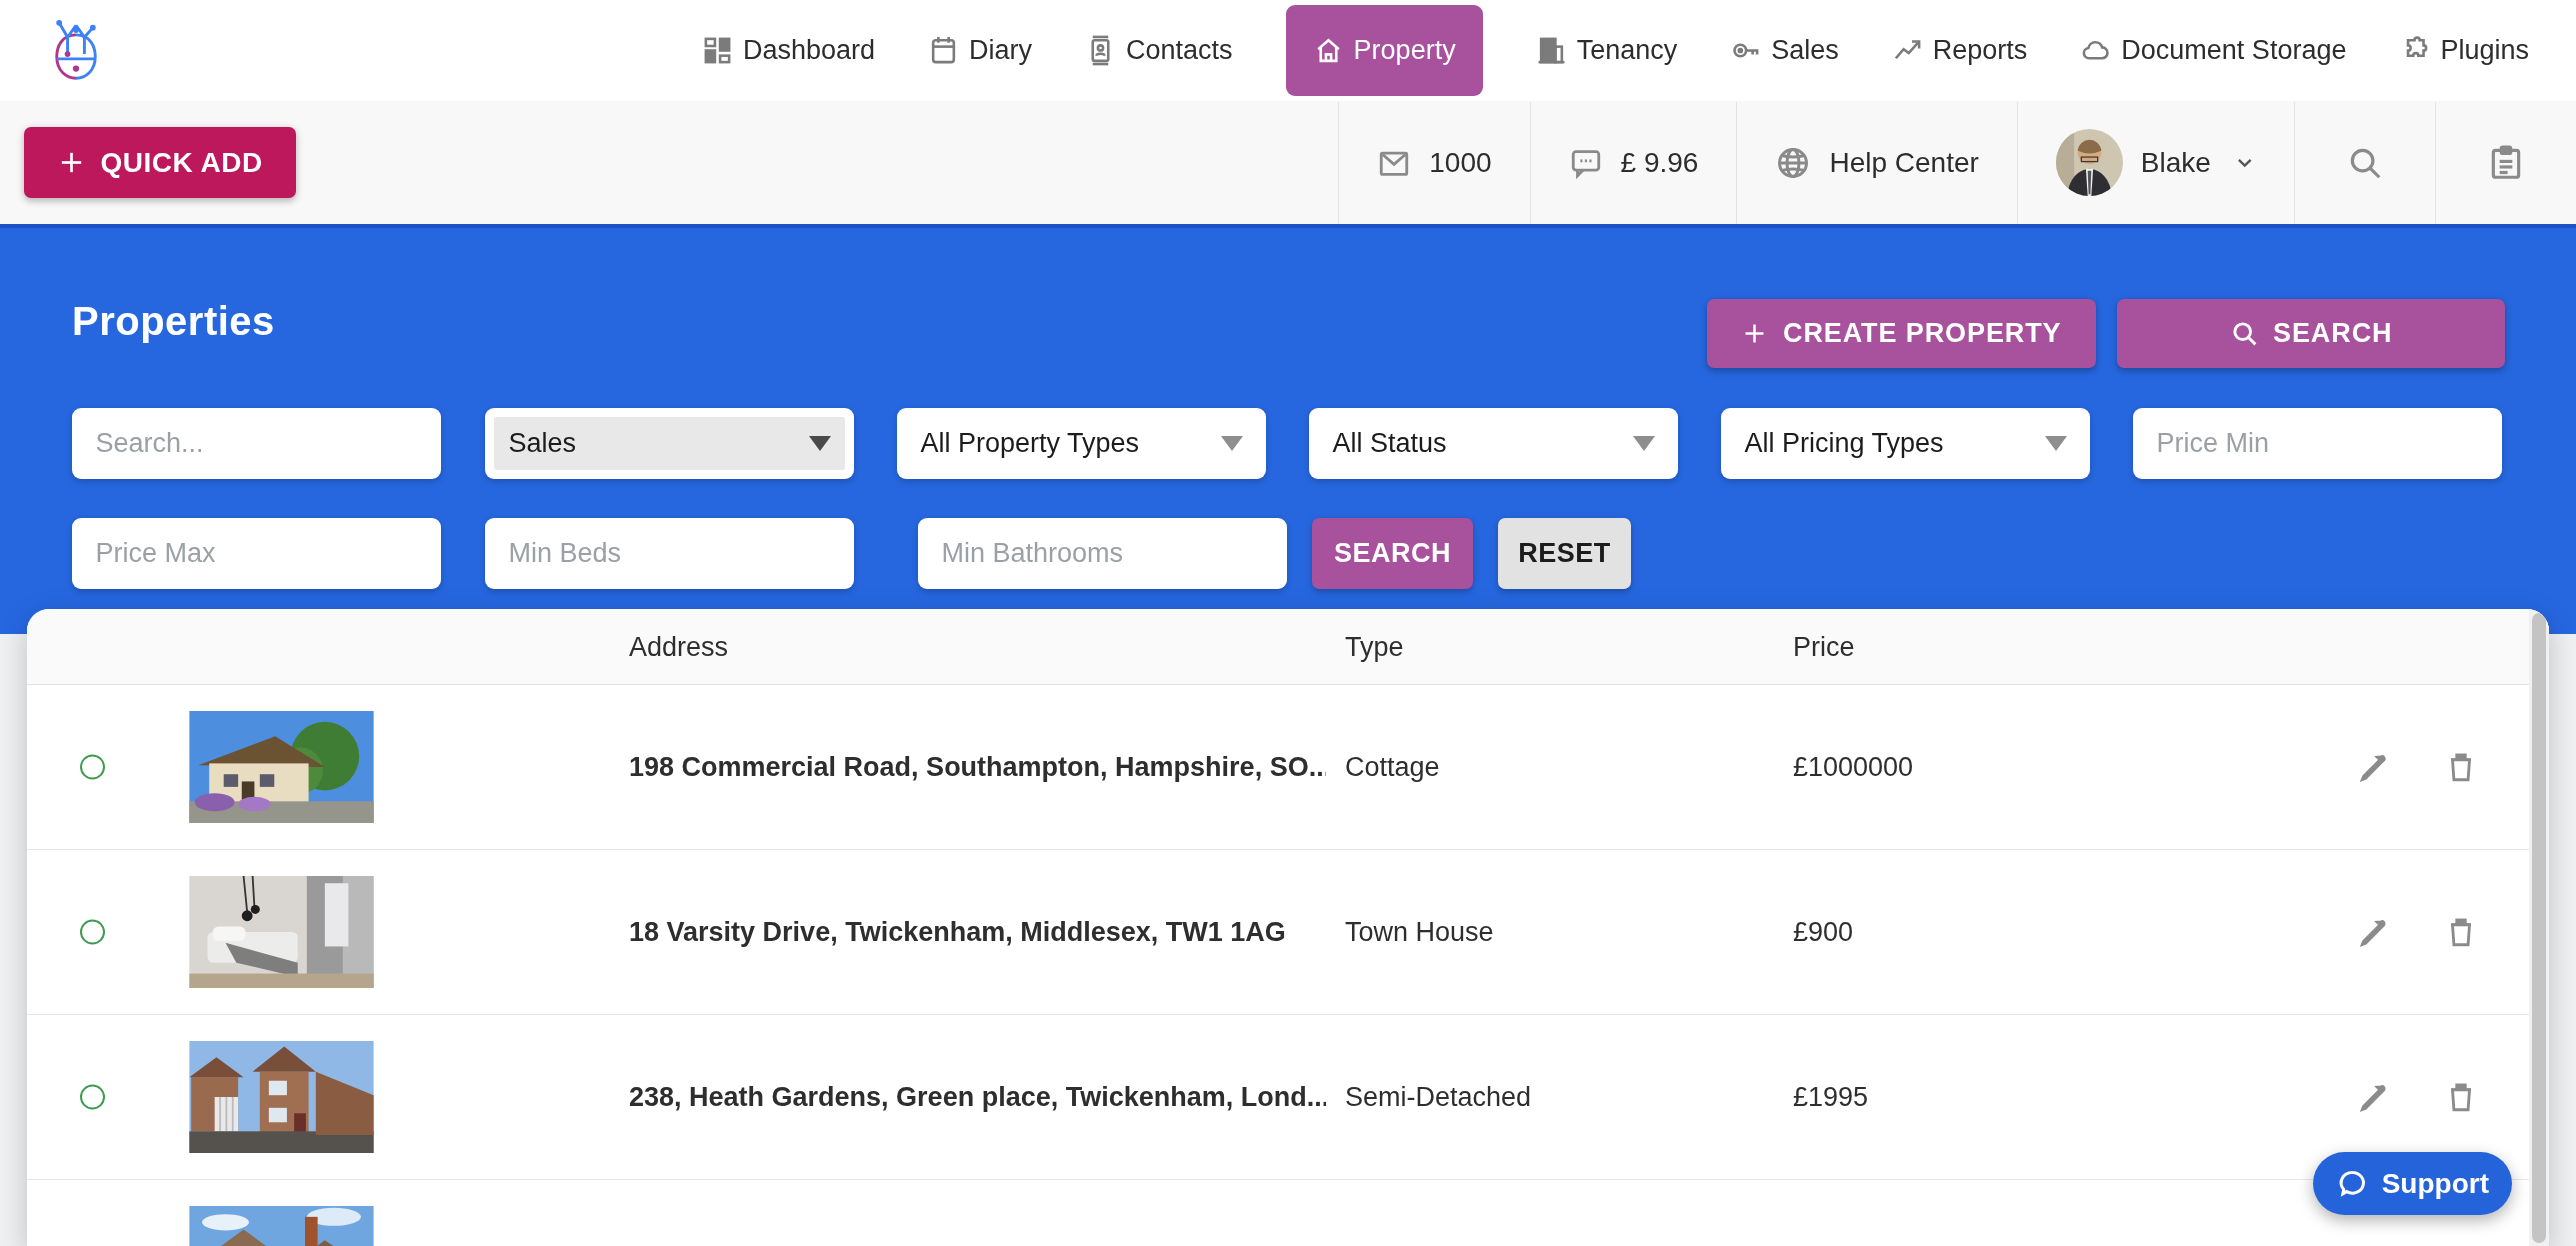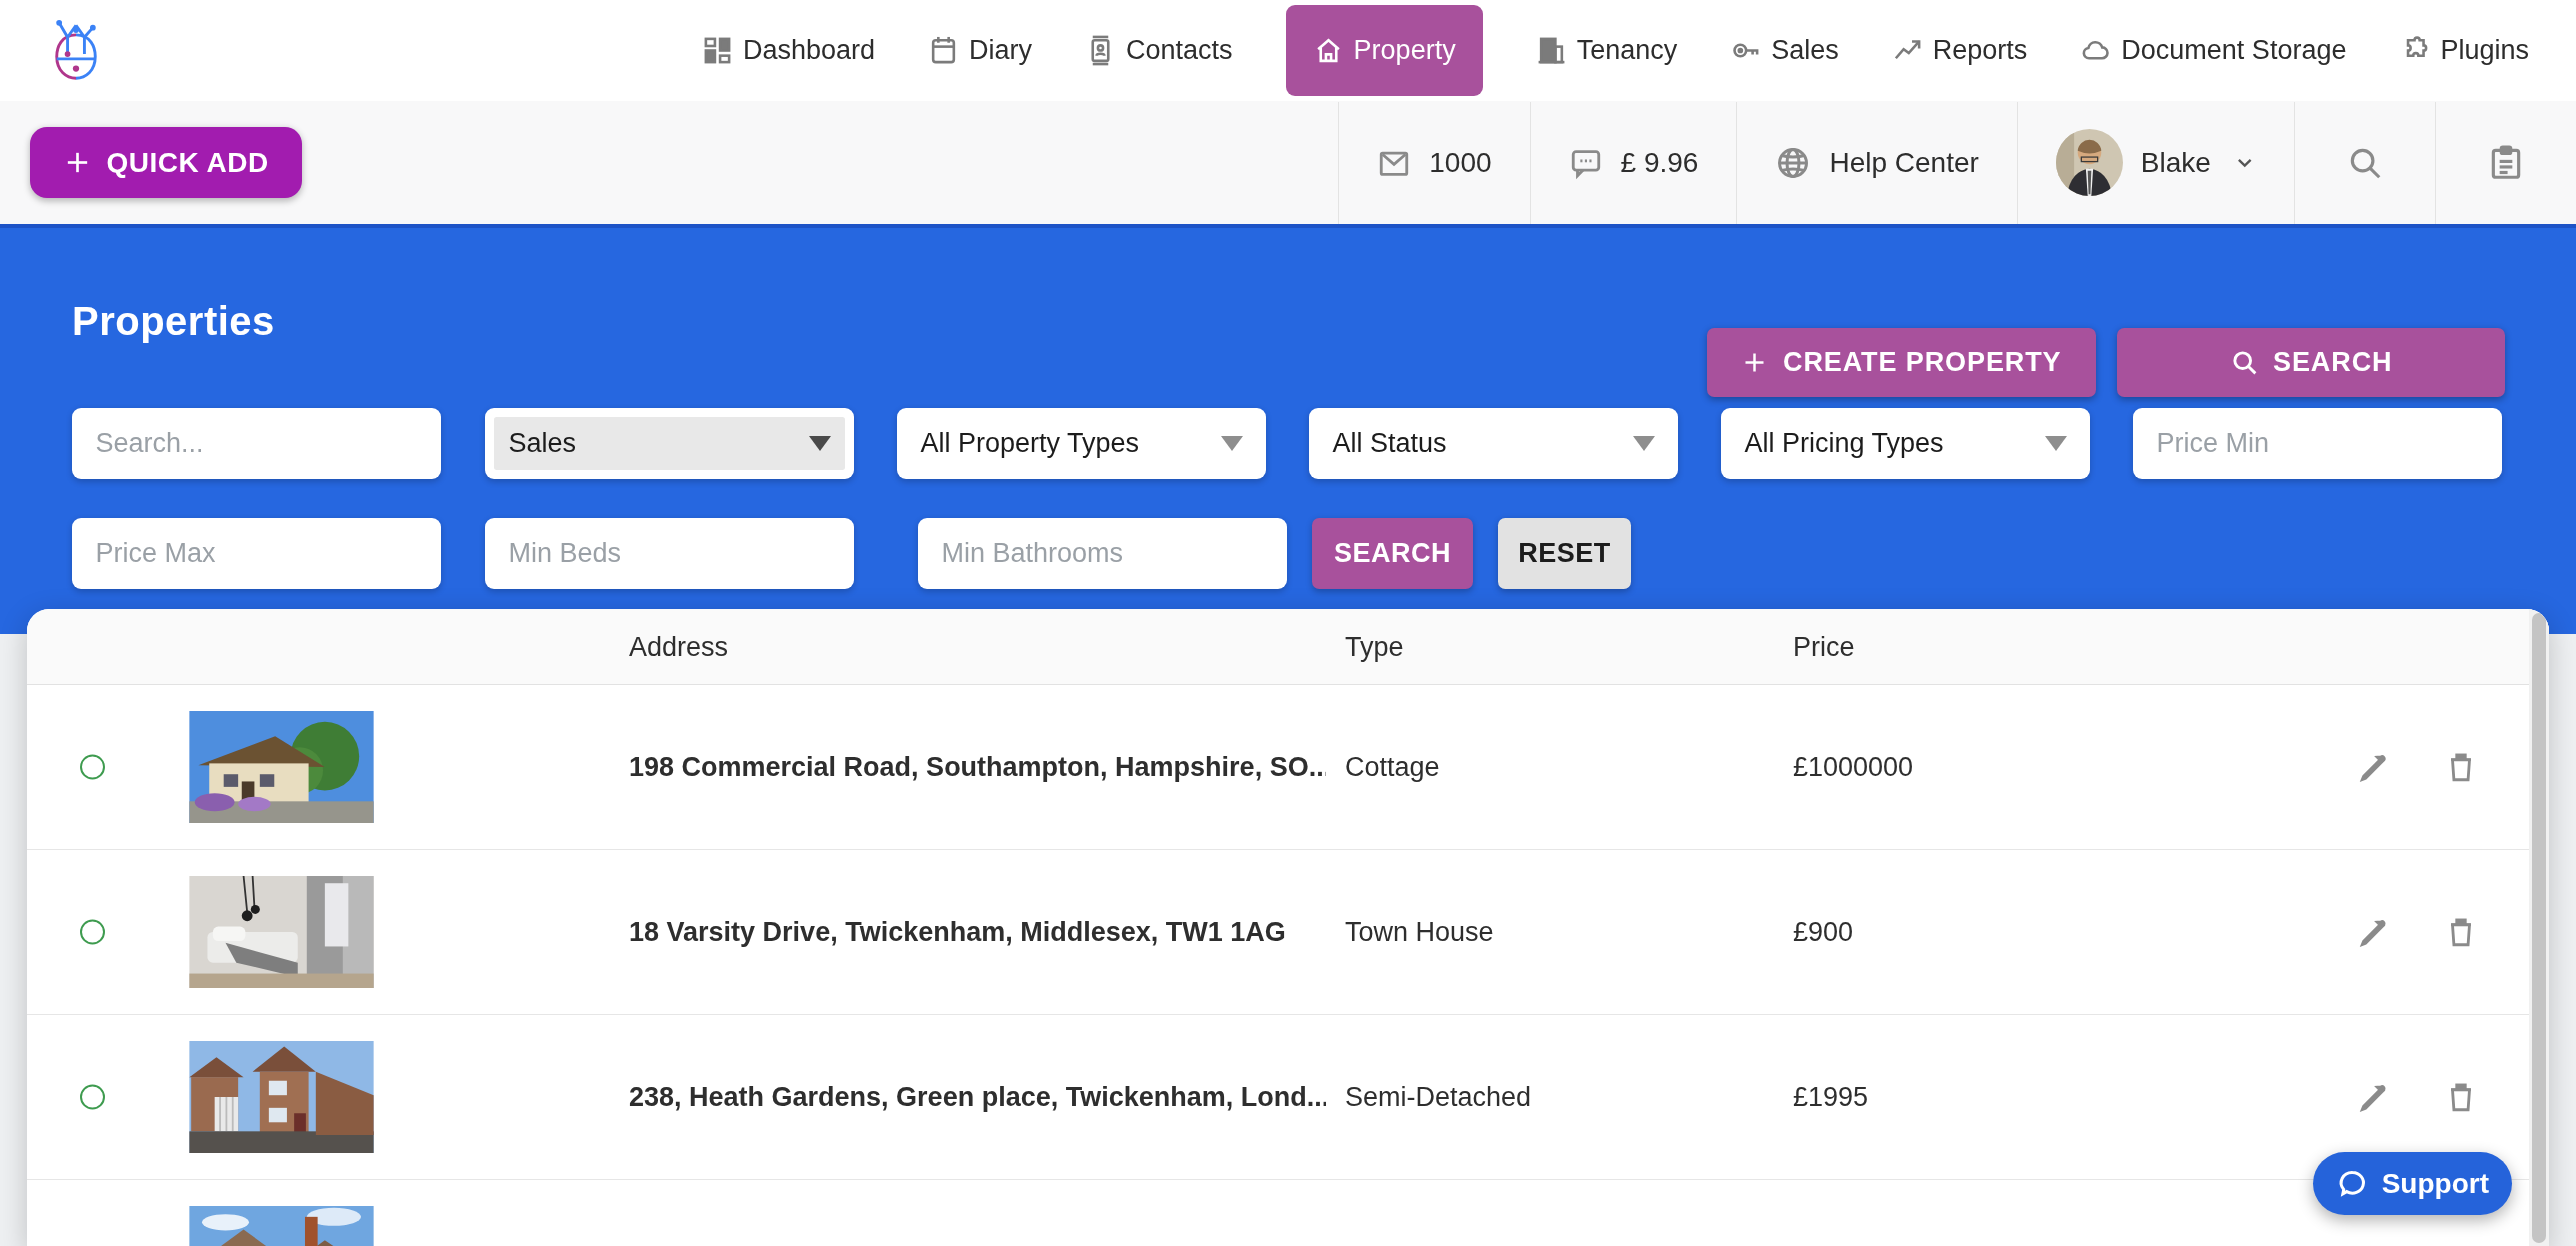--- a/index.html
+++ b/index.html
@@ -23,22 +23,22 @@
   .nav-item.active { background:#A8519C; color:#ffffff; padding:30px 27px; border-radius:9px; }
   .nav-item.active .nicon { color:#ffffff; }
 
   
   .toolbar {
     position:absolute; top:101px; left:0; width:2576px; height:127px;
     background:#f8f8f9; border-bottom:4.5px solid #1d53c6;
     display:flex; align-items:center;
   }
   .quick-add {
-    margin-left:30px; height:71px; padding:0 33px; border-radius:17px;
-    background:#a21caf; color:#fff; font-size:28px; font-weight:bold; letter-spacing:0.5px;
+    margin-left:24px; height:71px; padding:0 33px; border-radius:7px;
+    background:#be185d; color:#fff; font-size:28px; font-weight:bold; letter-spacing:0.5px;
     display:flex; align-items:center; gap:14.5px; box-shadow:0 2.7px 7.2px rgba(0,0,0,.28); cursor:pointer;
   }
   .toolbar-right { margin-left:auto; display:flex; align-items:stretch; height:122px; }
   .tb-item {
     display:flex; align-items:center; gap:18px; padding:0 38px;
     border-left:0.9px solid #e3e3e3; font-size:28px; color:#2d2d2d; cursor:pointer; white-space:nowrap;
   }
   .tb-item .ticon { color:#8a8a8a; }
   .tb-icon-only { padding:0 51px; }
   .avatar { width:67px; height:67px; border-radius:50%; overflow:hidden; flex:0 0 auto; }
@@ -47,21 +47,21 @@
   
   .hero { position:absolute; top:228px; left:0; width:2576px; height:406px; background:#2667E0; }
   .page-title {
     position:absolute; left:72px; top:299px; color:#ffffff;
     font-size:40px; font-weight:bold; letter-spacing:0.5px;
   }
   .hero-btn {
     position:absolute; top:299px; height:69px; border-radius:7.2px; background:#A8519C;
     color:#fff; font-size:27px; font-weight:bold; letter-spacing:0.9px;
     display:flex; align-items:center; justify-content:center; gap:14.5px;
-    box-shadow:0 2.7px 7.2px rgba(0,0,0,.3); cursor:pointer;margin-top:29px;
+    box-shadow:0 2.7px 7.2px rgba(0,0,0,.3); cursor:pointer;
   }
   .btn-create { left:1707px; width:389px; }
   .btn-search-top { left:2117px; width:388px; }
 
   .ffield {
     position:absolute; height:71px; width:369px; border-radius:9px; background:#ffffff;
     border:none; font-size:27px; color:#333; padding:0 23.5px;
     box-shadow:0 2.7px 6.3px rgba(0,0,0,.2); outline:none;
   }
   .ffield::placeholder { color:#9aa0a6; }

